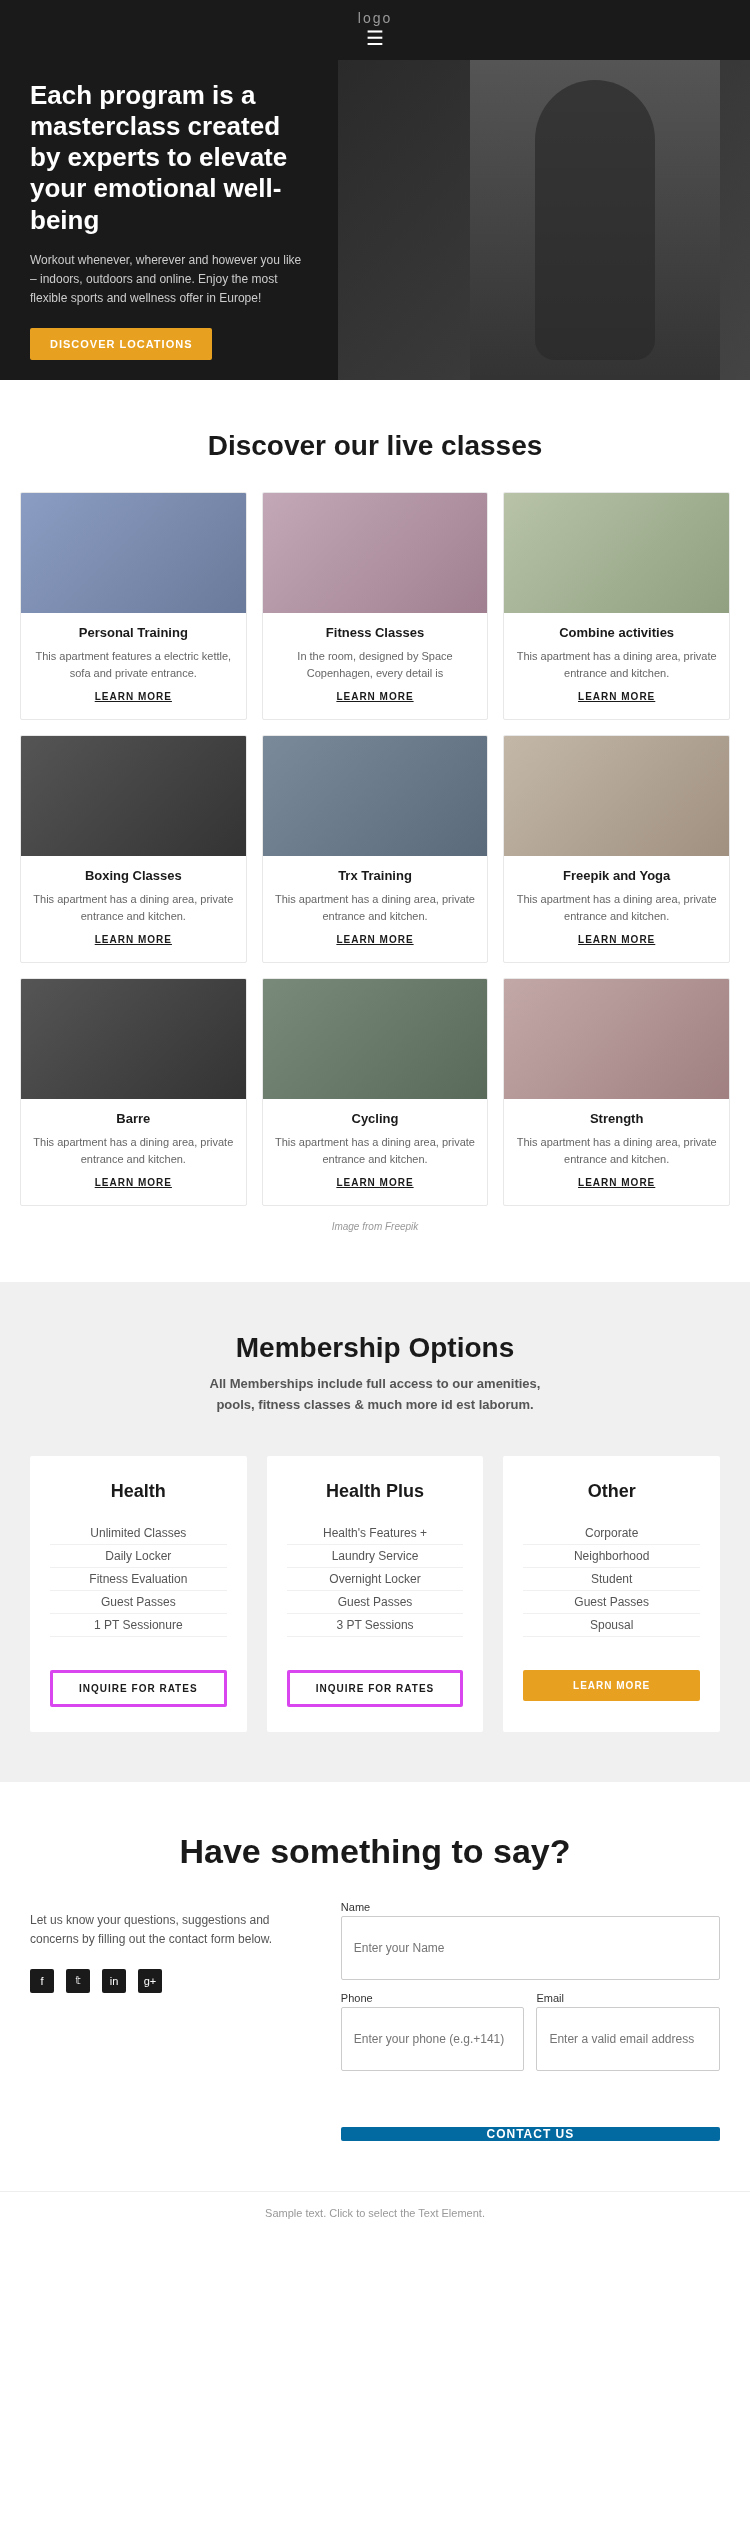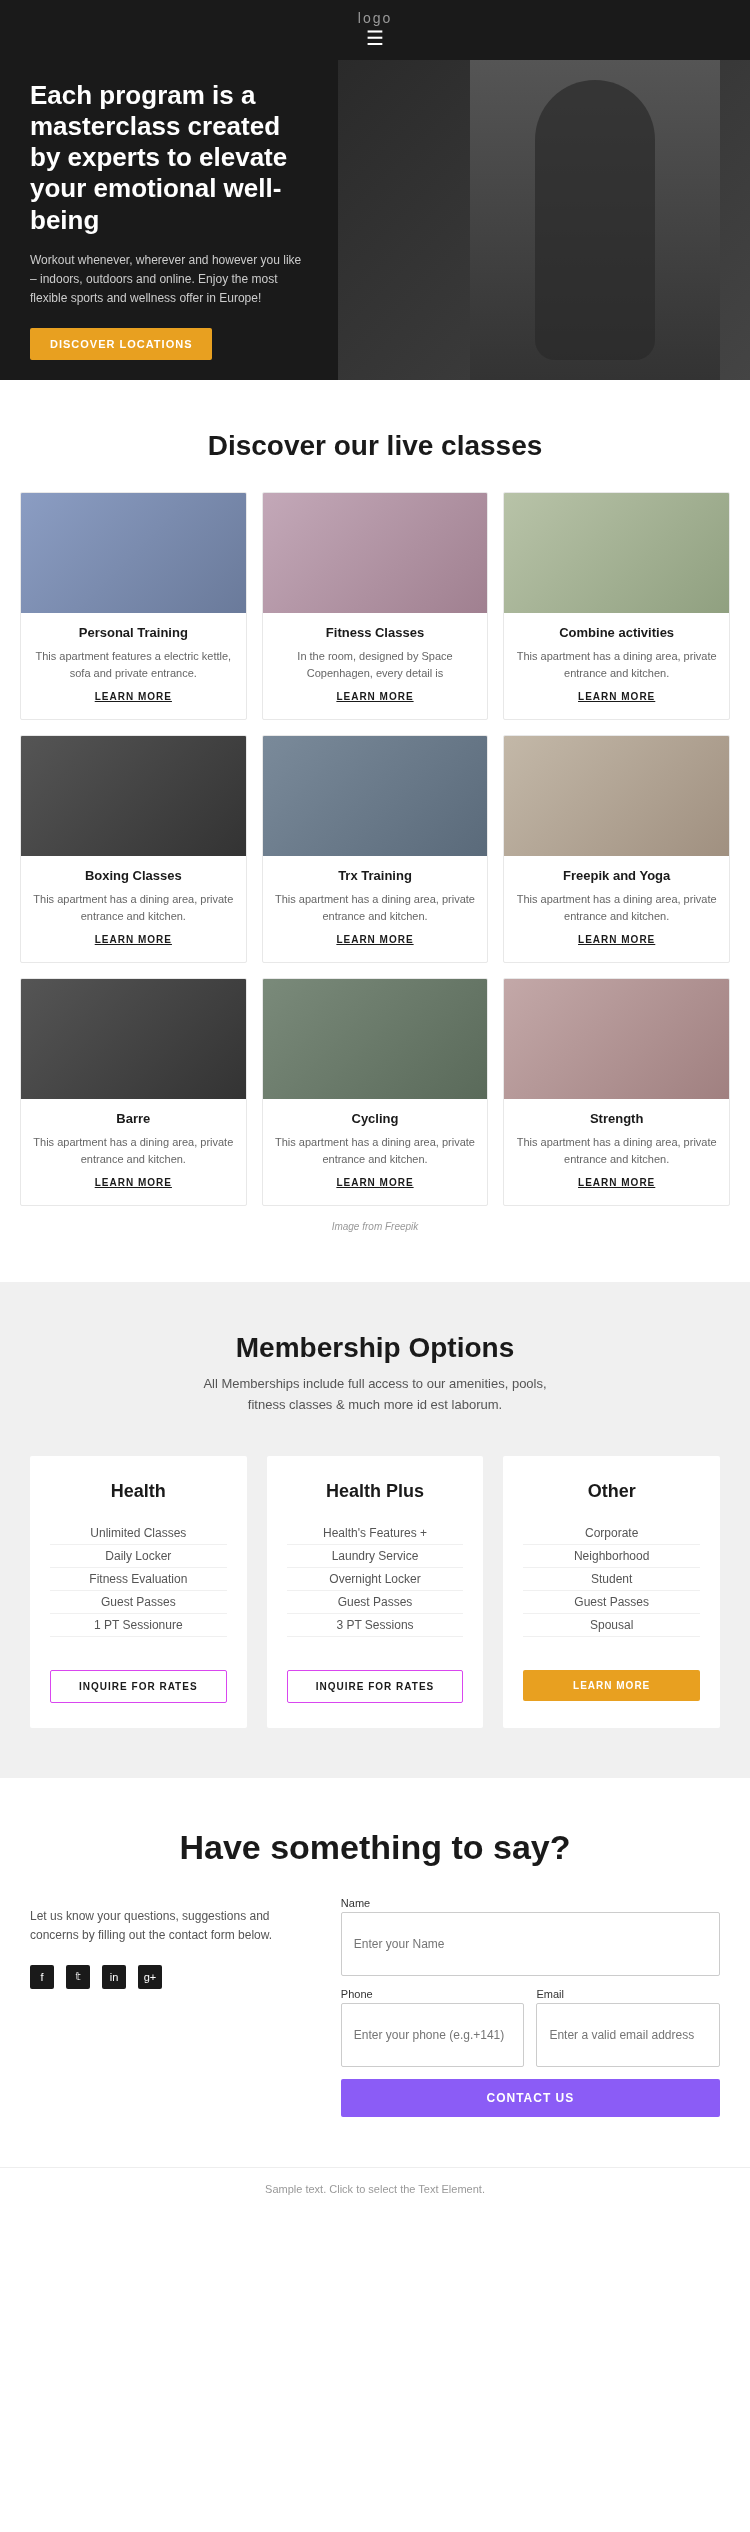--- a/index.html
+++ b/index.html
@@ -166,20 +166,21 @@
       padding: 50px 30px;
     }
     .membership-section .section-title { margin-bottom: 10px; }
     .membership-subtitle {
       text-align: center;
       font-size: 13px;
       color: #555;
       max-width: 350px;
       margin: 0 auto 40px;
       line-height: 1.6;
+      font-weight: bold;
     }
     .membership-grid {
       display: grid;
       grid-template-columns: repeat(3, 1fr);
       gap: 20px;
     }
     .membership-card {
       background: #fff;
       padding: 25px 20px;
       border-radius: 2px;
@@ -209,21 +210,21 @@
       font-size: 10px;
       font-weight: bold;
       cursor: pointer;
       letter-spacing: 1px;
       border-radius: 2px;
       width: 100%;
     }
     .membership-btn-outline {
       background: transparent;
       color: #1a1a1a;
-      border: 1px solid #d946ef;
+      border: 3px solid #d946ef;
       padding: 10px 18px;
       font-size: 10px;
       font-weight: bold;
       cursor: pointer;
       letter-spacing: 1px;
       border-radius: 2px;
       width: 100%;
     }
 
     
@@ -288,30 +289,31 @@
       outline: none;
       border-radius: 2px;
     }
     .form-row {
       display: grid;
       grid-template-columns: 1fr 1fr;
       gap: 12px;
     }
     .form-field { display: flex; flex-direction: column; }
     .contact-btn {
-      background: #8b5cf6;
+      background: #0369a1;
       color: #fff;
       border: none;
-      padding: 12px;
+      padding: 0;
       font-size: 12px;
       font-weight: bold;
       cursor: pointer;
       letter-spacing: 1px;
       border-radius: 2px;
       width: 100%;
+      margin-top: 44px;
     }
 
     
     .footer-note {
       text-align: center;
       padding: 15px;
       font-size: 11px;
       color: #999;
       background: #fff;
       border-top: 1px solid #eee;

